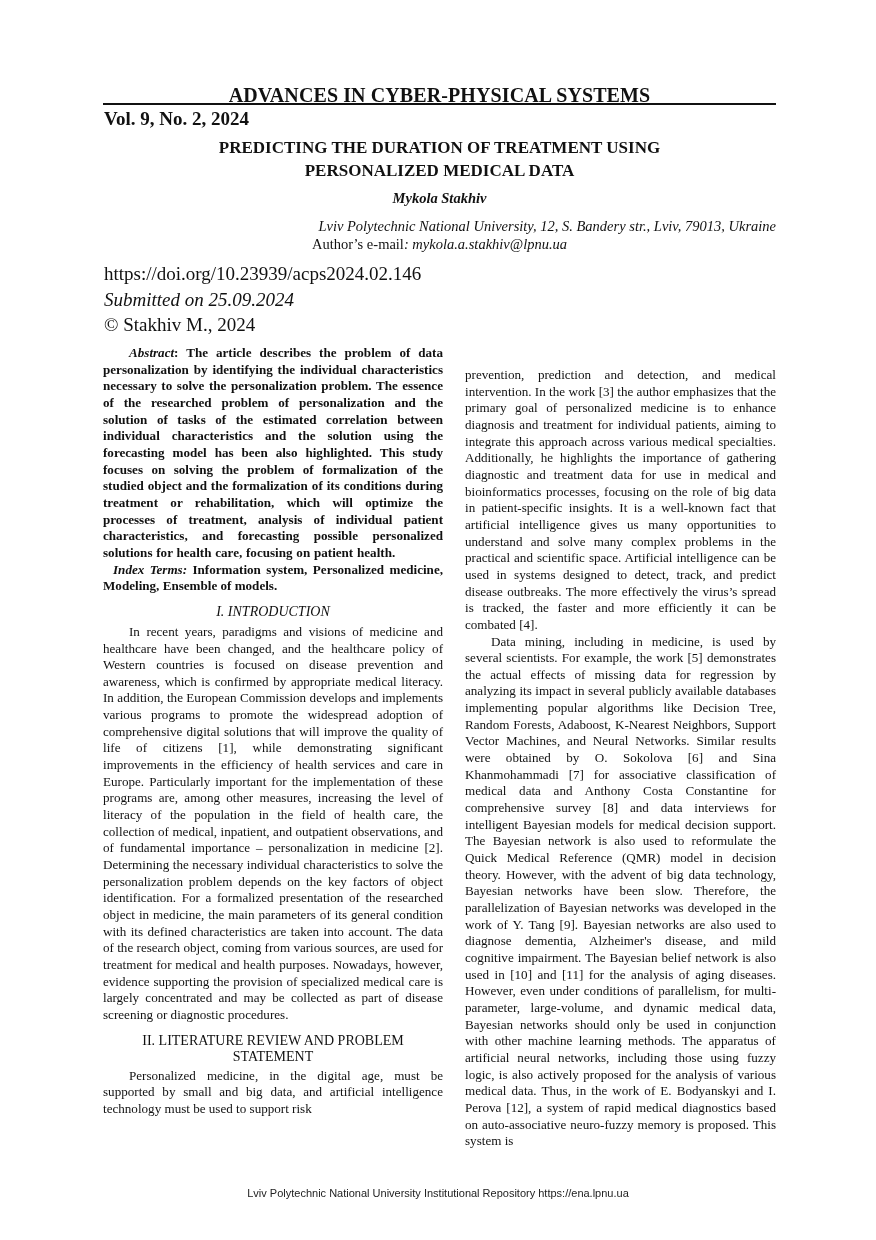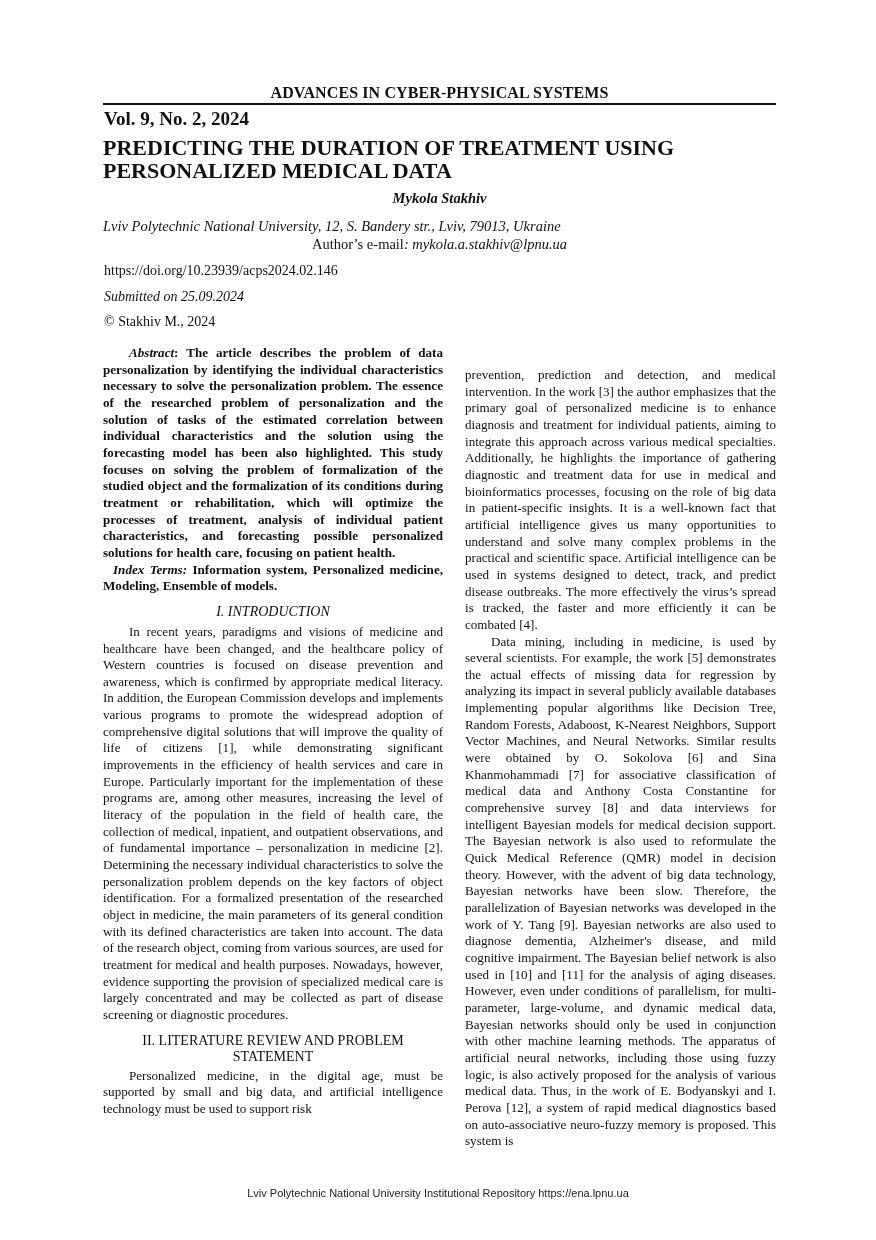--- a/index.html
+++ b/index.html
@@ -1,31 +1,31 @@
 <!DOCTYPE html>
 <html><head>
 <meta charset="utf-8">
 <style>
   html, body { margin: 0; padding: 0; background: #ffffff; }
   body { width: 876px; height: 1240px; position: relative; overflow: hidden;
          font-family: "Liberation Serif", serif; color: #111; }
   .journal { position: absolute; left: 103px; width: 673px; top: 84px;
-             text-align: center; font-weight: bold; font-size: 16px; letter-spacing: 0.1px; }
+             text-align: center; font-weight: bold; font-size: 20px; letter-spacing: 0.1px; }
   .rule { position: absolute; left: 103px; width: 673px; top: 103px; height: 2px; background: #111; }
   .vol { position: absolute; left: 104px; top: 108px; font-weight: bold; font-size: 19px; }
-  .title { position: absolute; left: 103px; width: 673px; top: 136px; text-align: left;
-           font-weight: bold; font-size: 22px; line-height: 23px; }
+  .title { position: absolute; left: 103px; width: 673px; top: 136px; text-align: center;
+           font-weight: bold; font-size: 17px; line-height: 23px; }
   .author { position: absolute; left: 103px; width: 673px; top: 190px; text-align: center;
             font-weight: bold; font-style: italic; font-size: 14.5px; }
-  .affil { position: absolute; left: 103px; width: 673px; top: 217px; text-align: left;
+  .affil { position: absolute; left: 103px; width: 673px; top: 217px; text-align: right;
            font-style: italic; font-size: 14.5px; line-height: 18px; }
   .email-line { position: absolute; left: 103px; width: 673px; top: 235px; text-align: center;
                 font-size: 14.5px; line-height: 18px; }
   .email-line i { font-style: italic; }
-  .meta { position: absolute; left: 104px; font-size: 14px; }
+  .meta { position: absolute; left: 104px; font-size: 19px; }
   .doi { top: 263px; }
   .submitted { top: 289px; font-style: italic; }
   .copyright { top: 314px; }
 
   .col { position: absolute; top: 345px; font-size: 13.1px; line-height: 16.65px;
          text-align: justify; hyphens: none; }
   .col-left { left: 103px; width: 340px; }
   .col-right { left: 465px; width: 311px; margin-top: 22px; }
   .col p { margin: 0; }
   .abstract { font-weight: bold; text-indent: 26px; word-spacing: 0.5px; }

